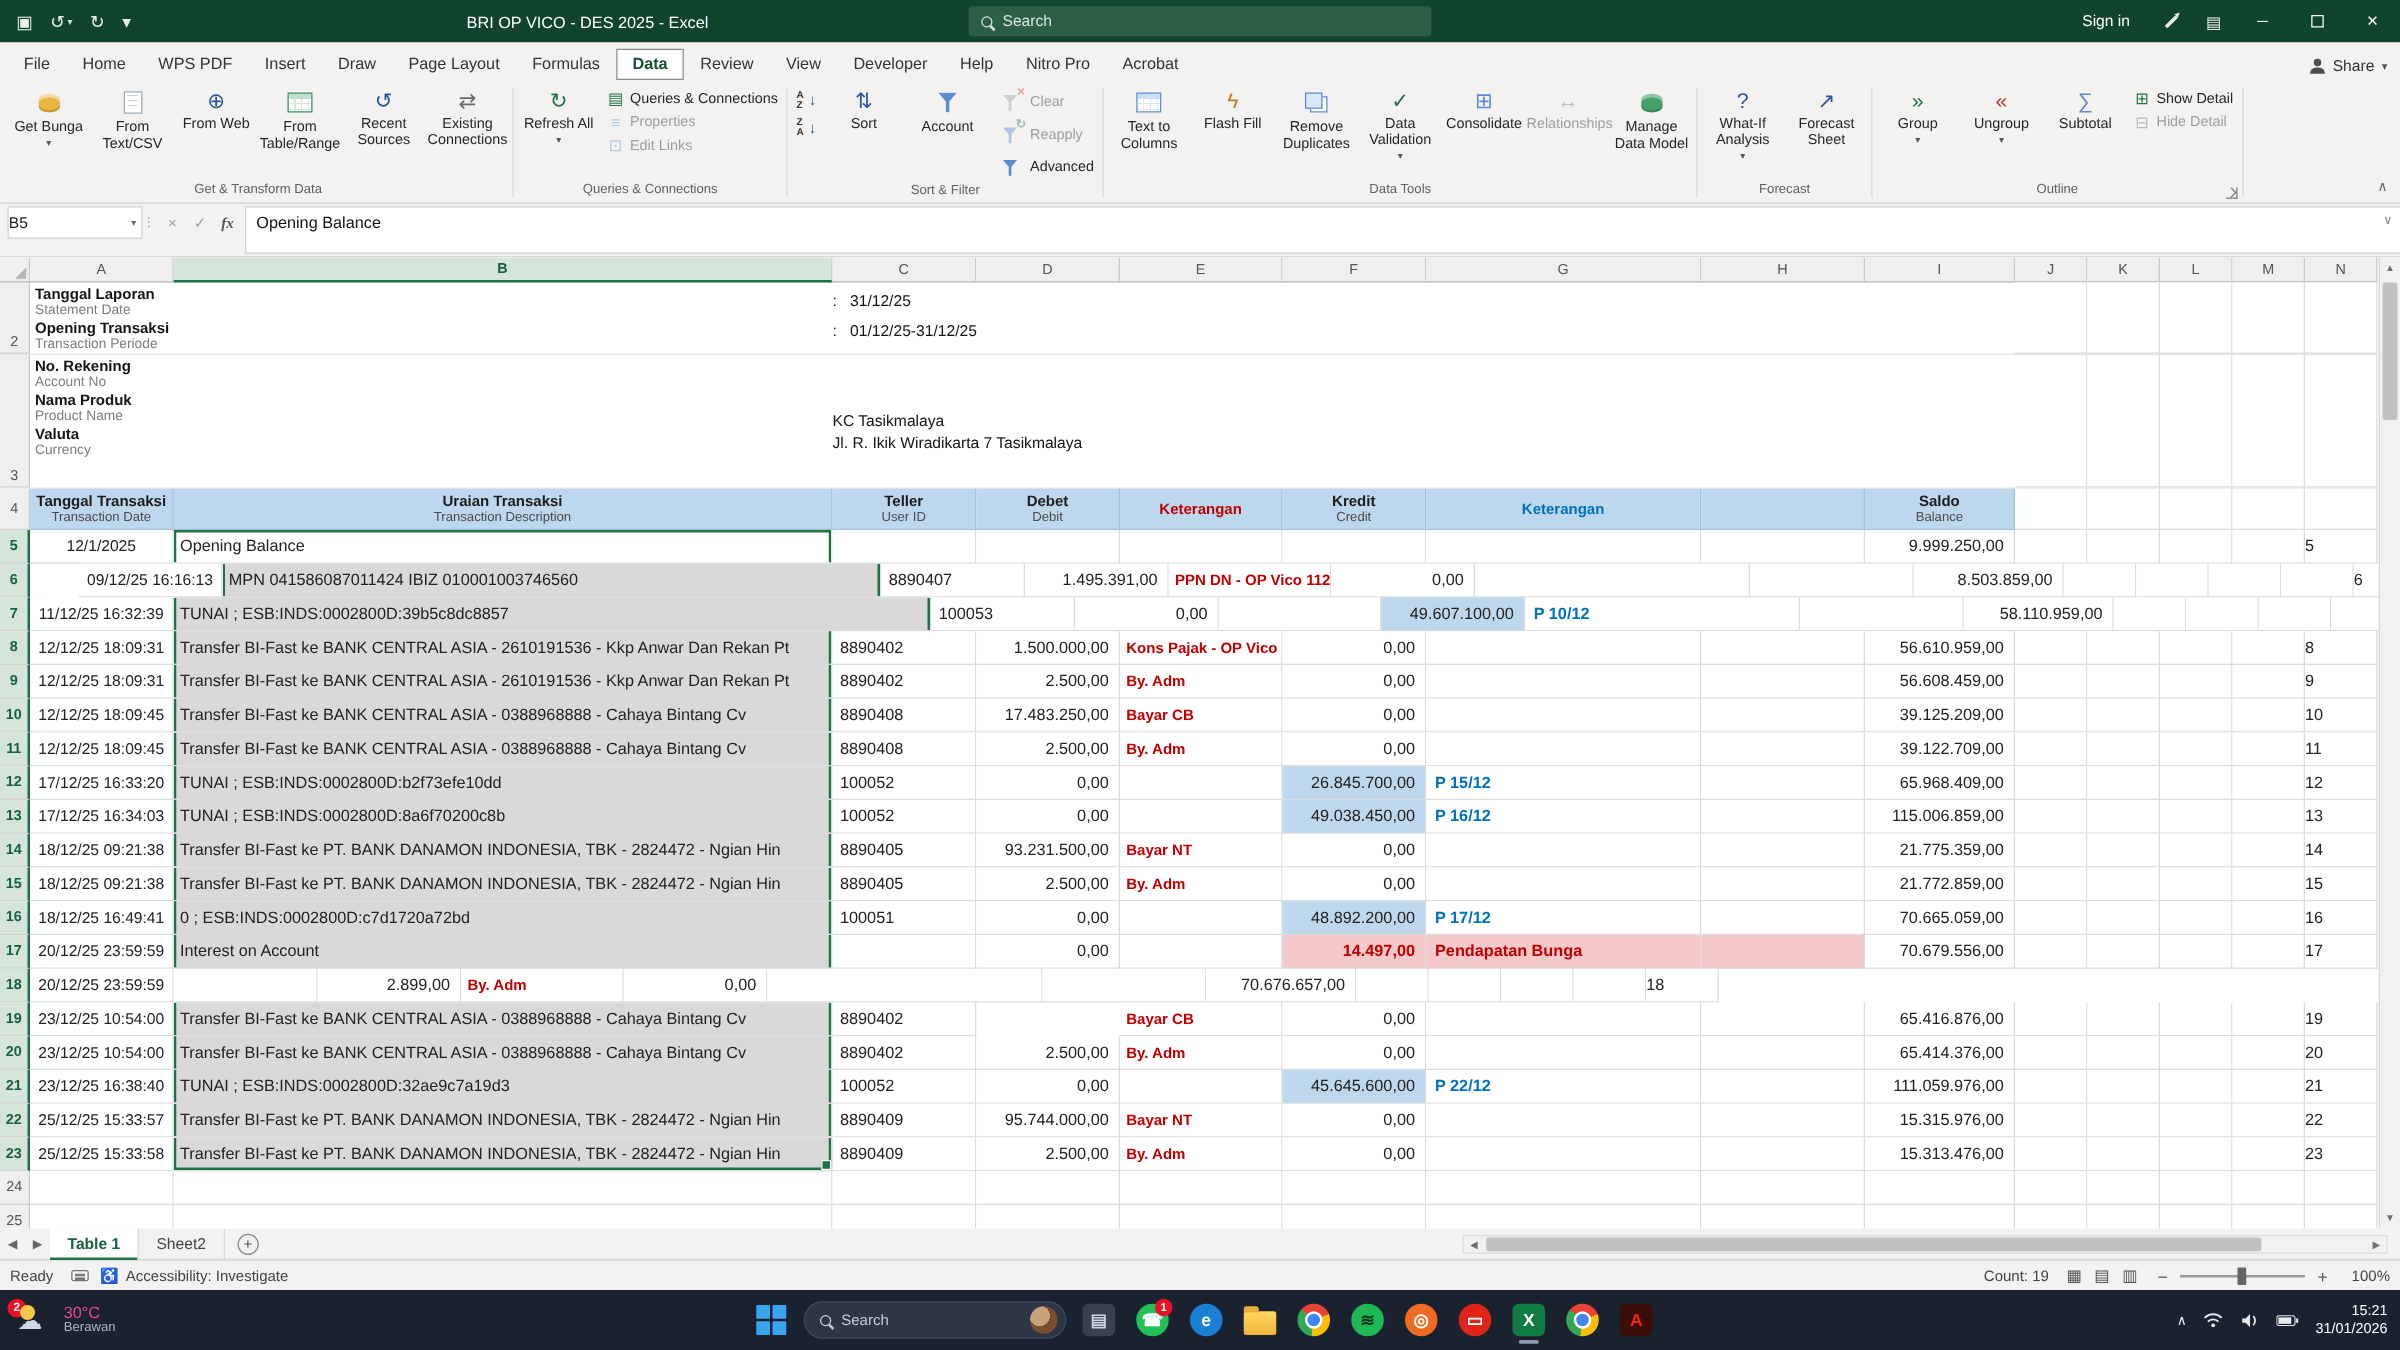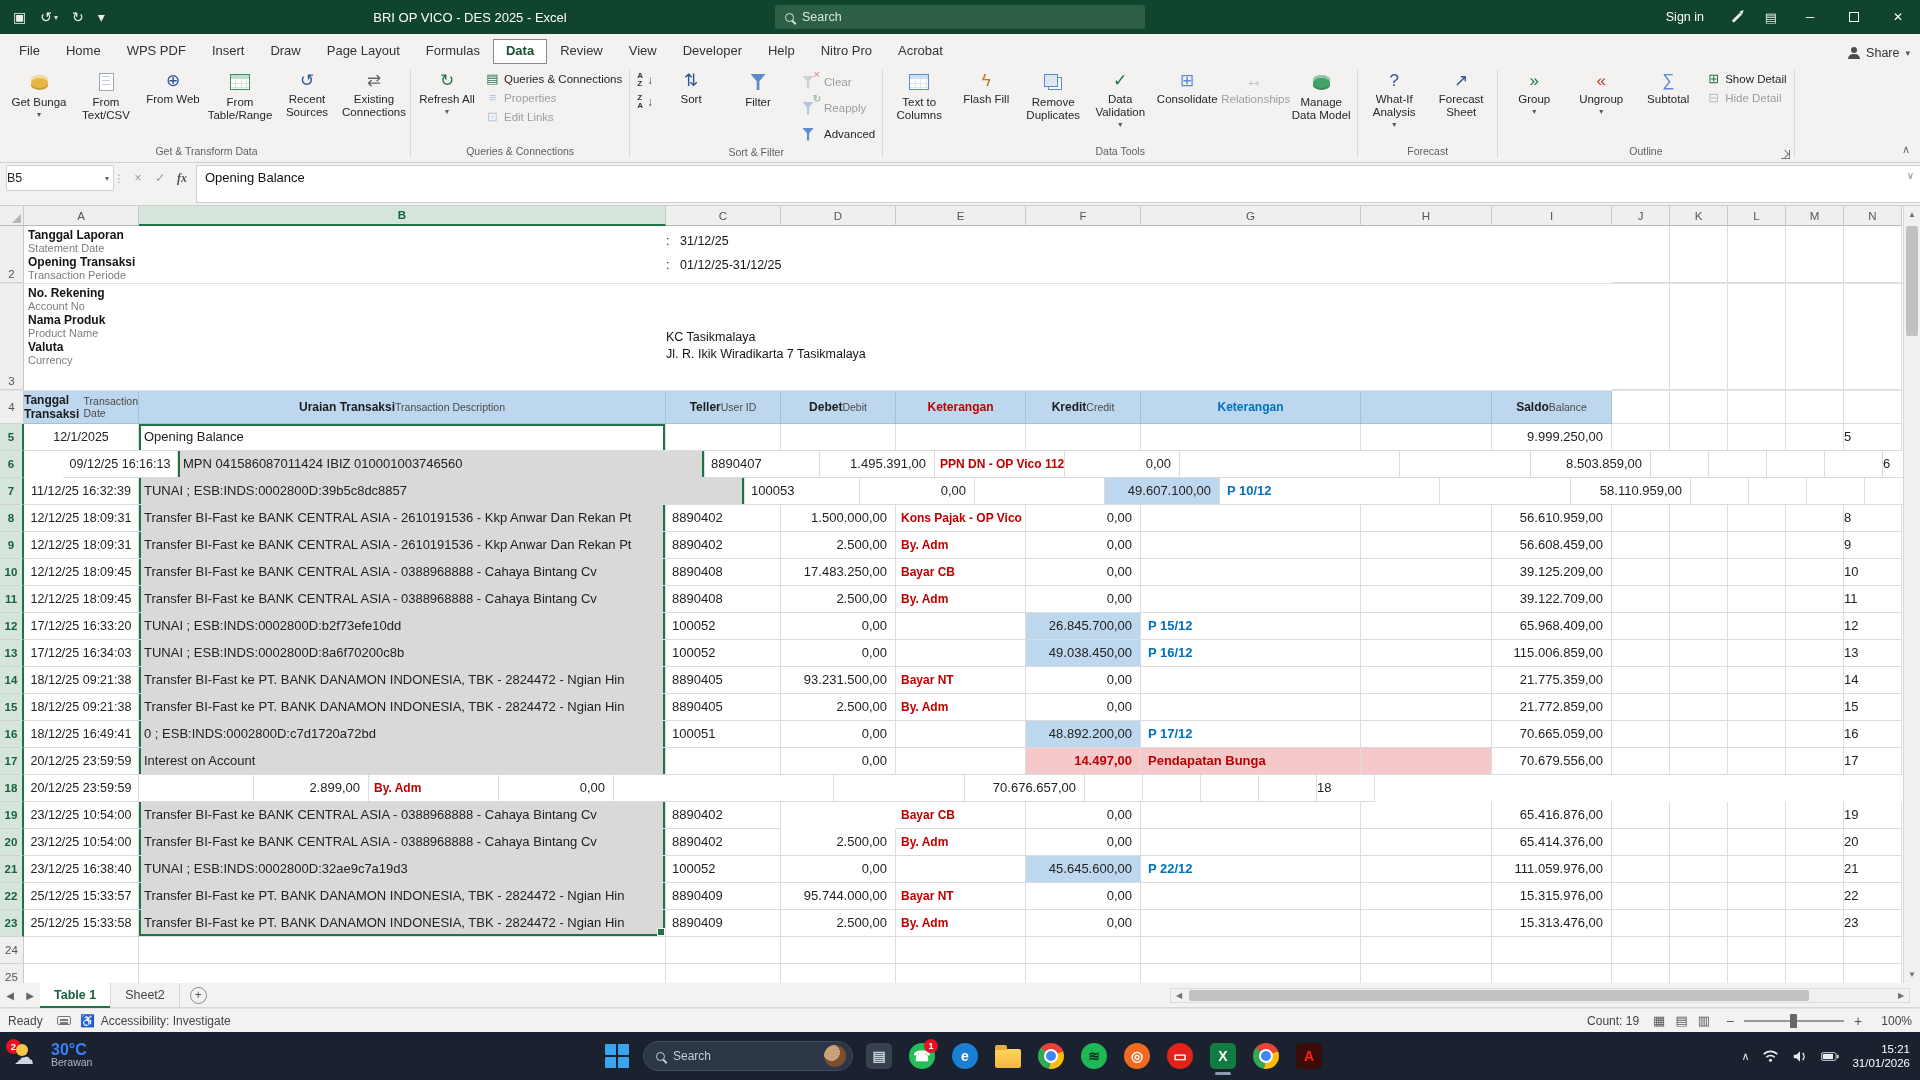--- a/index.html
+++ b/index.html
@@ -142,21 +142,21 @@
   .infovals{position:absolute;top:0;}
   .ivline{display:flex;font-size:12.5px;color:#141414;}
   .ivcolon{width:14px;}
   .info-a .ivline{height:24px;align-items:center;}
   .info-a .infovals{top:3px;}
   .info-b .infovals{top:44px;}
   .info-b .ivline{height:17px;align-items:center;}
   
   .grow.hdr{height:33px;}
   .hcell{flex:none;background:#bdd7ee;border-right:1px solid #a3c2da;border-bottom:1px solid #a3c2da;
-    display:flex;align-items:center;justify-content:center;overflow:hidden;}
+    display:flex;flex-direction:column;align-items:center;justify-content:center;overflow:hidden;}
   .h1{font-size:12px;font-weight:700;line-height:14px;color:#1c1c1c;}
   .h2{font-size:10.5px;line-height:12px;color:#4a4a4a;}
   .hcell.redh .h1{color:#c00000;}
   .hcell.blueh .h1{color:#0070c0;}
   
   .vsb{position:absolute;right:0;top:0;width:17px;height:777px;background:#f1f1f1;border-left:1px solid #d6d6d6;}
   .vsb .arr{height:17px;display:flex;align-items:center;justify-content:center;font-size:8px;color:#707070;}
   .vsb .arr.dn{position:absolute;bottom:0;left:0;right:0;}
   .vthumb{position:absolute;left:2px;right:2px;top:20px;height:110px;background:#c1c1c1;border-radius:2px;}
 
@@ -190,21 +190,21 @@
 
   
   .taskbar{height:48px;background:#1a2230;display:flex;align-items:center;position:relative;color:#e8eaed;}
   .wx{display:flex;align-items:center;gap:9px;padding:0 14px;position:relative;height:48px;}
   .wxbadge{position:absolute;left:6px;top:7px;background:#e81224;color:#fff;border-radius:50%;width:15px;height:15px;
     font-size:9.5px;display:flex;align-items:center;justify-content:center;font-weight:700;}
   .wxicon{position:relative;width:28px;height:24px;}
   .wxsun{position:absolute;left:2px;top:0;width:12px;height:12px;border-radius:50%;background:#f7c948;}
   .wxcloud{position:absolute;left:0;top:2px;font-size:20px;color:#cfd6de;line-height:22px;}
   .wxtxt{display:flex;flex-direction:column;line-height:13px;}
-  .wxtemp{font-size:16px;color:#3b82f6;font-weight:bold;}
+  .wxtemp{font-size:13px;color:#ec4899;}
   .wxdesc{font-size:10.5px;color:#aeb6c2;}
   .centerapps{position:absolute;left:600px;display:flex;align-items:center;gap:9px;height:48px;}
   .tstart{width:26px;height:26px;display:grid;grid-template-columns:11px 11px;grid-template-rows:11px 11px;gap:2px;padding:1px;}
   .tstart i{background:#3aa5ee;border-radius:1px;}
   .tsearch{height:30px;width:210px;background:#2c3647;border:1px solid #3e4a5e;border-radius:15px;display:flex;
     align-items:center;gap:8px;padding:0 6px 0 12px;font-size:12px;color:#c7cdd6;}
   .tsearch .spacer{flex:1;}
   .srchimg{width:22px;height:22px;border-radius:50%;background:radial-gradient(circle at 35% 35%,#caa27a 0 40%,#7a4f2d 41% 100%);}
   .tapp{position:relative;width:34px;height:40px;display:flex;align-items:center;justify-content:center;}
   .ticon{width:26px;height:26px;display:flex;align-items:center;justify-content:center;font-size:14px;font-weight:700;}
@@ -362,21 +362,21 @@
               </span>
               <span class="azarr">↓</span>
             </div>
           </div>
           <div class="bigbtn">
             <span class="gi" style="color: rgb(43, 87, 154);">⇅</span>
             <div class="blabel">Sort</div>
           </div>
           <div class="bigbtn">
             <span class="ci ci-funnel"></span>
-            <div class="blabel">Filter</div>
+            <div class="blabel">Account</div>
           </div>
           <div class="stack">
             <div class="smallbtn dis">
               <span class="ci ci-clear-filter"></span>
               <span class="slabel">Clear</span>
             </div>
             <div class="smallbtn dis">
               <span class="ci ci-reapply"></span>
               <span class="slabel">Reapply</span>
             </div>

